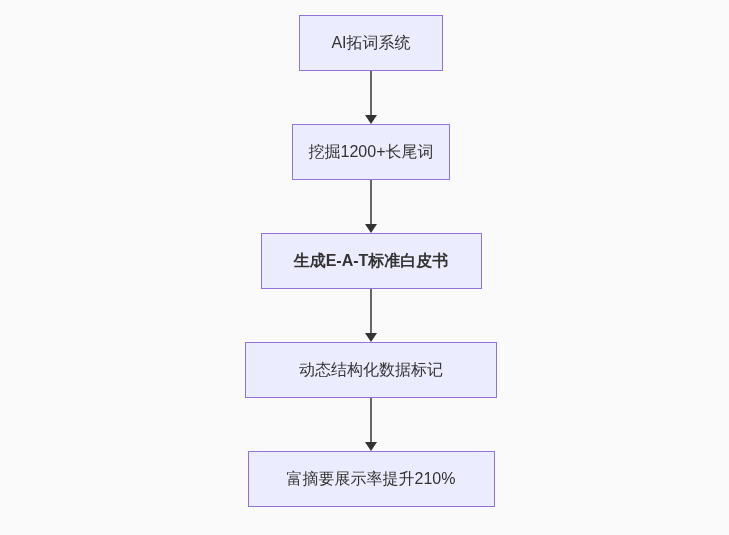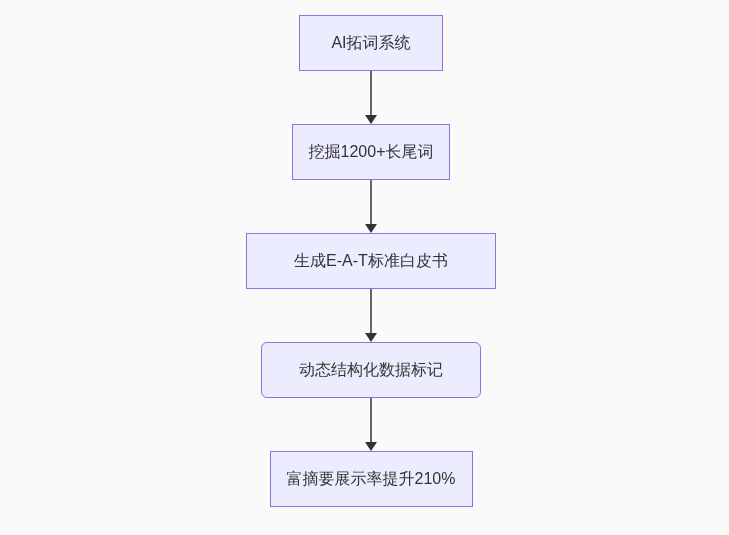--- a/index.html
+++ b/index.html
@@ -32,23 +32,23 @@
     background: var(--node-fill, #ececff);
     border: 1px solid var(--node-border, #9370db);
     color: var(--node-text, #333333);
     font-size: 16px;
     line-height: 1;
     white-space: nowrap;
     text-align: center;
   }
   .n1 { width: 144px; }
   .n2 { width: 158px; }
-  .n3 { width: 250px; }
-  .n4 { width: 220px; border-radius: 6px; }
-  .n5 { width: 203px; }
+  .n3 { width: 221px; font-weight: bold; }
+  .n4 { width: 252px; }
+  .n5 { width: 247px; }
   .edge {
     height: 53px;
     display: flex;
     flex-direction: column;
     align-items: center;
     justify-content: flex-start;
   }
   .edge .line {
     flex: 1 1 auto;
     width: 2px;

